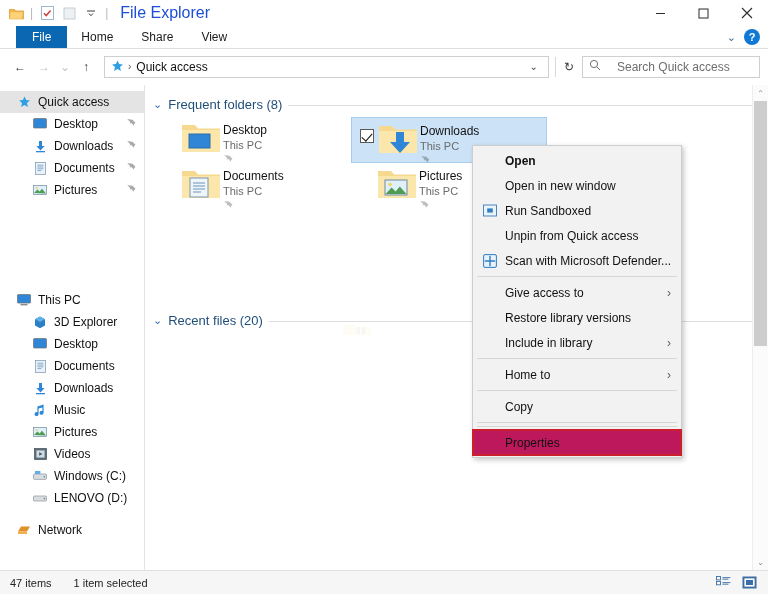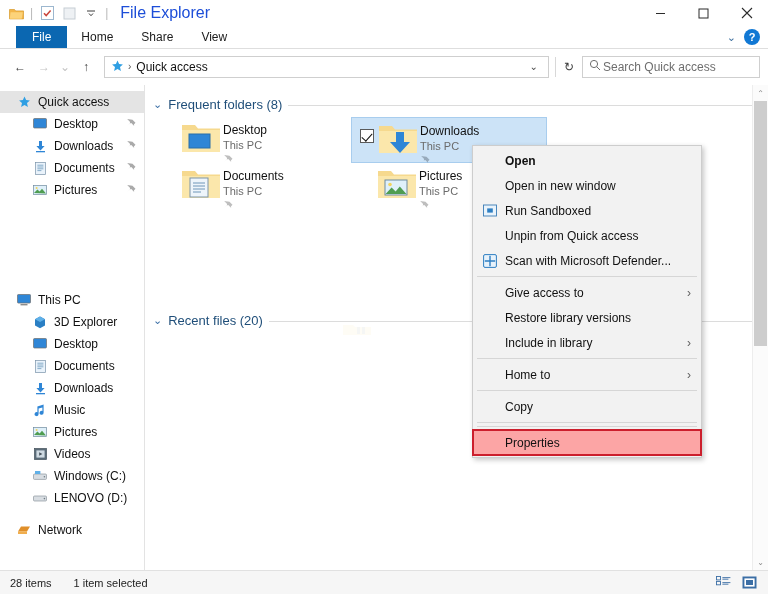--- a/index.html
+++ b/index.html
@@ -60,21 +60,21 @@
     display:flex; align-items:center; padding:0 4px; position:relative;
   }
   .star-ico { width:16px; height:16px; display:flex; align-items:center; justify-content:center; }
   .crumb-sep { color:#555; font-size:10px; margin:0 5px 0 3px; }
   .crumb-text { font-size:12px; color:#111; }
   .addr-chev { margin-left:auto; color:#4a4a4a; font-size:10px; padding:0 6px; }
   .addr-divider { width:1px; height:20px; background:#d8d8d8; }
   .refresh { width:26px; display:flex; align-items:center; justify-content:center; color:#3b3b3b; }
   .searchbox {
     width:178px; height:22px; border:1px solid #cfcfcf; background:#fff;
-    display:flex; align-items:center; padding:0 6px; gap:2px;
+    display:flex; align-items:center; padding:0 6px; gap:16px;
   }
   .search-ph { font-size:12px; color:#6e6e6e; }
 
   
   .content { position:absolute; left:0; top:85px; width:768px; height:485px; display:flex; }
   .navpane {
     width:145px; height:485px; background:#fff;
     border-right:1px solid #e3e3e3; padding-top:6px; overflow:hidden;
   }
   .nitem {
@@ -118,37 +118,37 @@
   .tile .ficon { width:42px; height:40px; flex:0 0 42px; position:relative; }
   .tile .meta { padding-top:2px; line-height:1.25; overflow:hidden; }
   .tile .tname { font-size:12px; color:#111; white-space:nowrap; }
   .tile .tsub { font-size:11px; color:#6b6b6b; white-space:nowrap; }
   .tile .tpin { margin-top:1px; opacity:.55; }
 
   .ghost { position:absolute; left:196px; top:236px; opacity:.22; }
 
   
   .ctxmenu {
-    position:absolute; left:472px; top:145px; width:230px;
+    position:absolute; left:472px; top:145px; width:210px;
     background:#f2f2f2; border:1px solid #cdcdcd;
     box-shadow:2px 2px 5px rgba(0,0,0,.22); padding:2px 0;
     z-index:50;
   }
   .mi {
     height:25px; display:flex; align-items:center;
     font-size:12px; color:#111; padding:0 6px; position:relative;
   }
   .mi .miico { width:22px; flex:0 0 22px; display:flex; align-items:center; justify-content:center; }
   .mi .milbl { margin-left:4px; white-space:nowrap; }
   .mi.bold .milbl { font-weight:bold; }
   .mi .arrow { margin-left:auto; color:#606060; font-size:12px; padding-right:4px; }
   .msep { height:1px; background:#d6d6d6; margin:3px 4px; }
   .mi.highlighted {
     outline:2px solid #cc1f2d; outline-offset:-1px;
-    background:#fca5a5;
+    background:#be185d;
   }
 
   
   .vscroll {
     position:absolute; right:0; top:85px; width:16px; height:485px;
     background:#fbfbfb; border-left:1px solid #ededed;
   }
   .vs-btn { height:16px; display:flex; align-items:center; justify-content:center; color:#8a8a8a; font-size:8px; }
   .vs-track { position:absolute; top:16px; bottom:16px; left:0; right:0; }
   .vs-thumb { position:absolute; top:0; left:1px; right:1px; height:54%; background:#cdcdcd; }
@@ -645,21 +645,21 @@
 
     <div class="msep"></div>
 
     <div class="mi highlighted">
       <span class="miico"></span>
       <span class="milbl">Properties</span>
     </div>
   </div>
 
   <div class="statusbar">
-    <span class="st-item">28 items</span>
+    <span class="st-item">47 items</span>
     <span class="st-item">1 item selected</span>
     <span class="st-views">
       <span class="vbtn">
         <svg width="15" height="13" viewBox="0 0 15 13">
           <rect x="0.5" y="0.5" width="4" height="3.4" fill="none" stroke="#3b6ea5" stroke-width="0.9"></rect>
           <rect x="0.5" y="5.4" width="4" height="3.4" fill="none" stroke="#3b6ea5" stroke-width="0.9"></rect>
           <path d="M6.4 1.6h8M6.4 3.2h6M6.4 6.6h8M6.4 8.2h6" stroke="#3b6ea5" stroke-width="0.9"></path>
         </svg>
       </span>
       <span class="vbtn">

